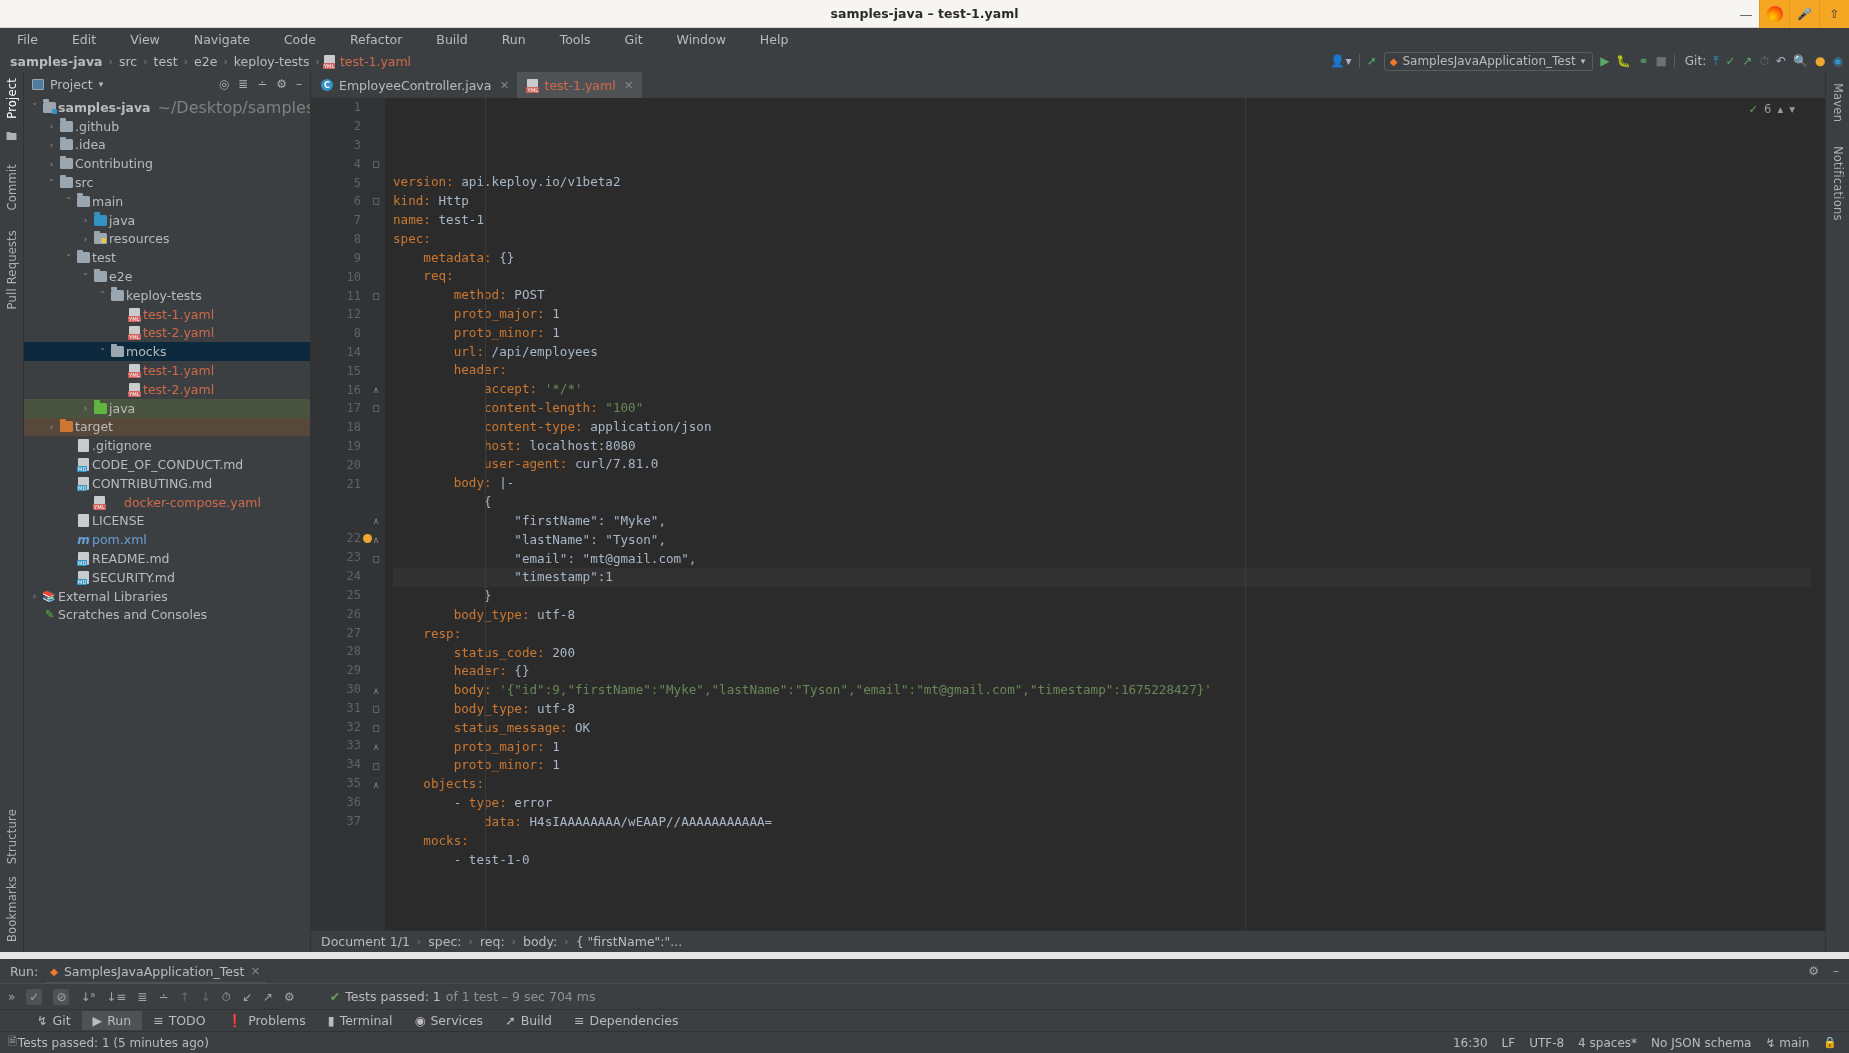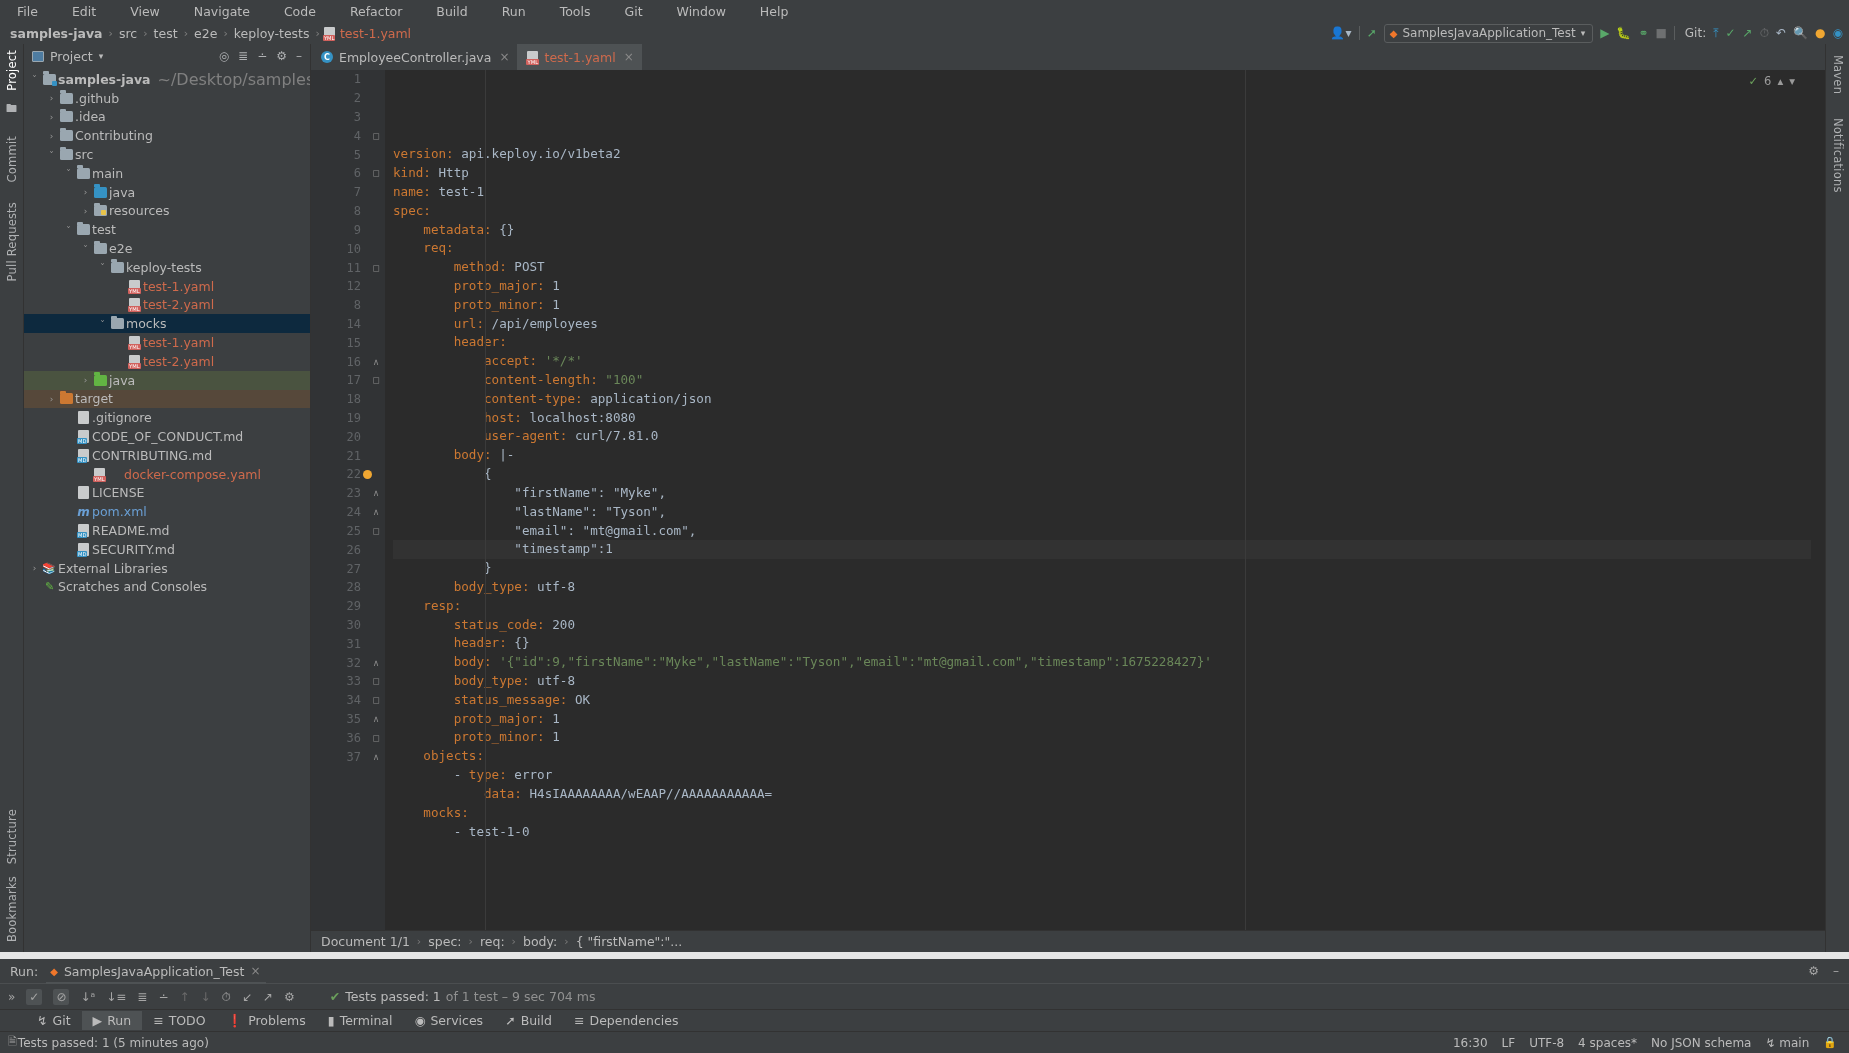--- a/index.html
+++ b/index.html
@@ -221,20 +221,35 @@
   .statusbar { height:22px; background:#3c3f41; display:flex; align-items:center;
                padding:0 8px; flex:none; font-size:12px; color:#bbbbbb; border-top:1px solid #323232;}
   .statusbar .right { margin-left:auto; display:flex; align-items:center; gap:14px; padding-right:4px;}
   .sb-ico { font-size:11px; color:#a6a6a6; }
 </style>
 </head>
 <body>
 
 <div class="app">
 
+  <div class="titlebar">
+    <span class="title">samples-java – test-1.yaml</span>
+    <div class="win-ctrl">
+      <span class="minbtn">—</span>
+      <span class="orange">
+          <span class="ffox"></span>
+        </span>
+      <span class="orange">
+          <span class="icoglyph">🎤</span>
+        </span>
+      <span class="orange">
+          <span class="icoglyph">⇧</span>
+        </span>
+    </div>
+  </div>
 
   <div class="menubar">
     <span class="mi">File</span>
     <span class="mi">Edit</span>
     <span class="mi">View</span>
     <span class="mi">Navigate</span>
     <span class="mi">Code</span>
     <span class="mi">Refactor</span>
     <span class="mi">Build</span>
     <span class="mi">Run</span>
@@ -571,21 +586,21 @@
             <div class="gline">12</div>
             <div class="gline">8</div>
             <div class="gline">14</div>
             <div class="gline">15</div>
             <div class="gline">16</div>
             <div class="gline">17</div>
             <div class="gline">18</div>
             <div class="gline">19</div>
             <div class="gline">20</div>
             <div class="gline">21</div>
-            <div class="gline" style="position: relative;"><span class="bulb" style="position:absolute;left:52px;"></span>22</div>
+            <div class="gline" style="position: relative; margin-top: 36px;"><span class="bulb" style="position:absolute;left:52px;"></span>22</div>
             <div class="gline">23</div>
             <div class="gline">24</div>
             <div class="gline">25</div>
             <div class="gline">26</div>
             <div class="gline">27</div>
             <div class="gline">28</div>
             <div class="gline">29</div>
             <div class="gline">30</div>
             <div class="gline">31</div>
             <div class="gline">32</div>

